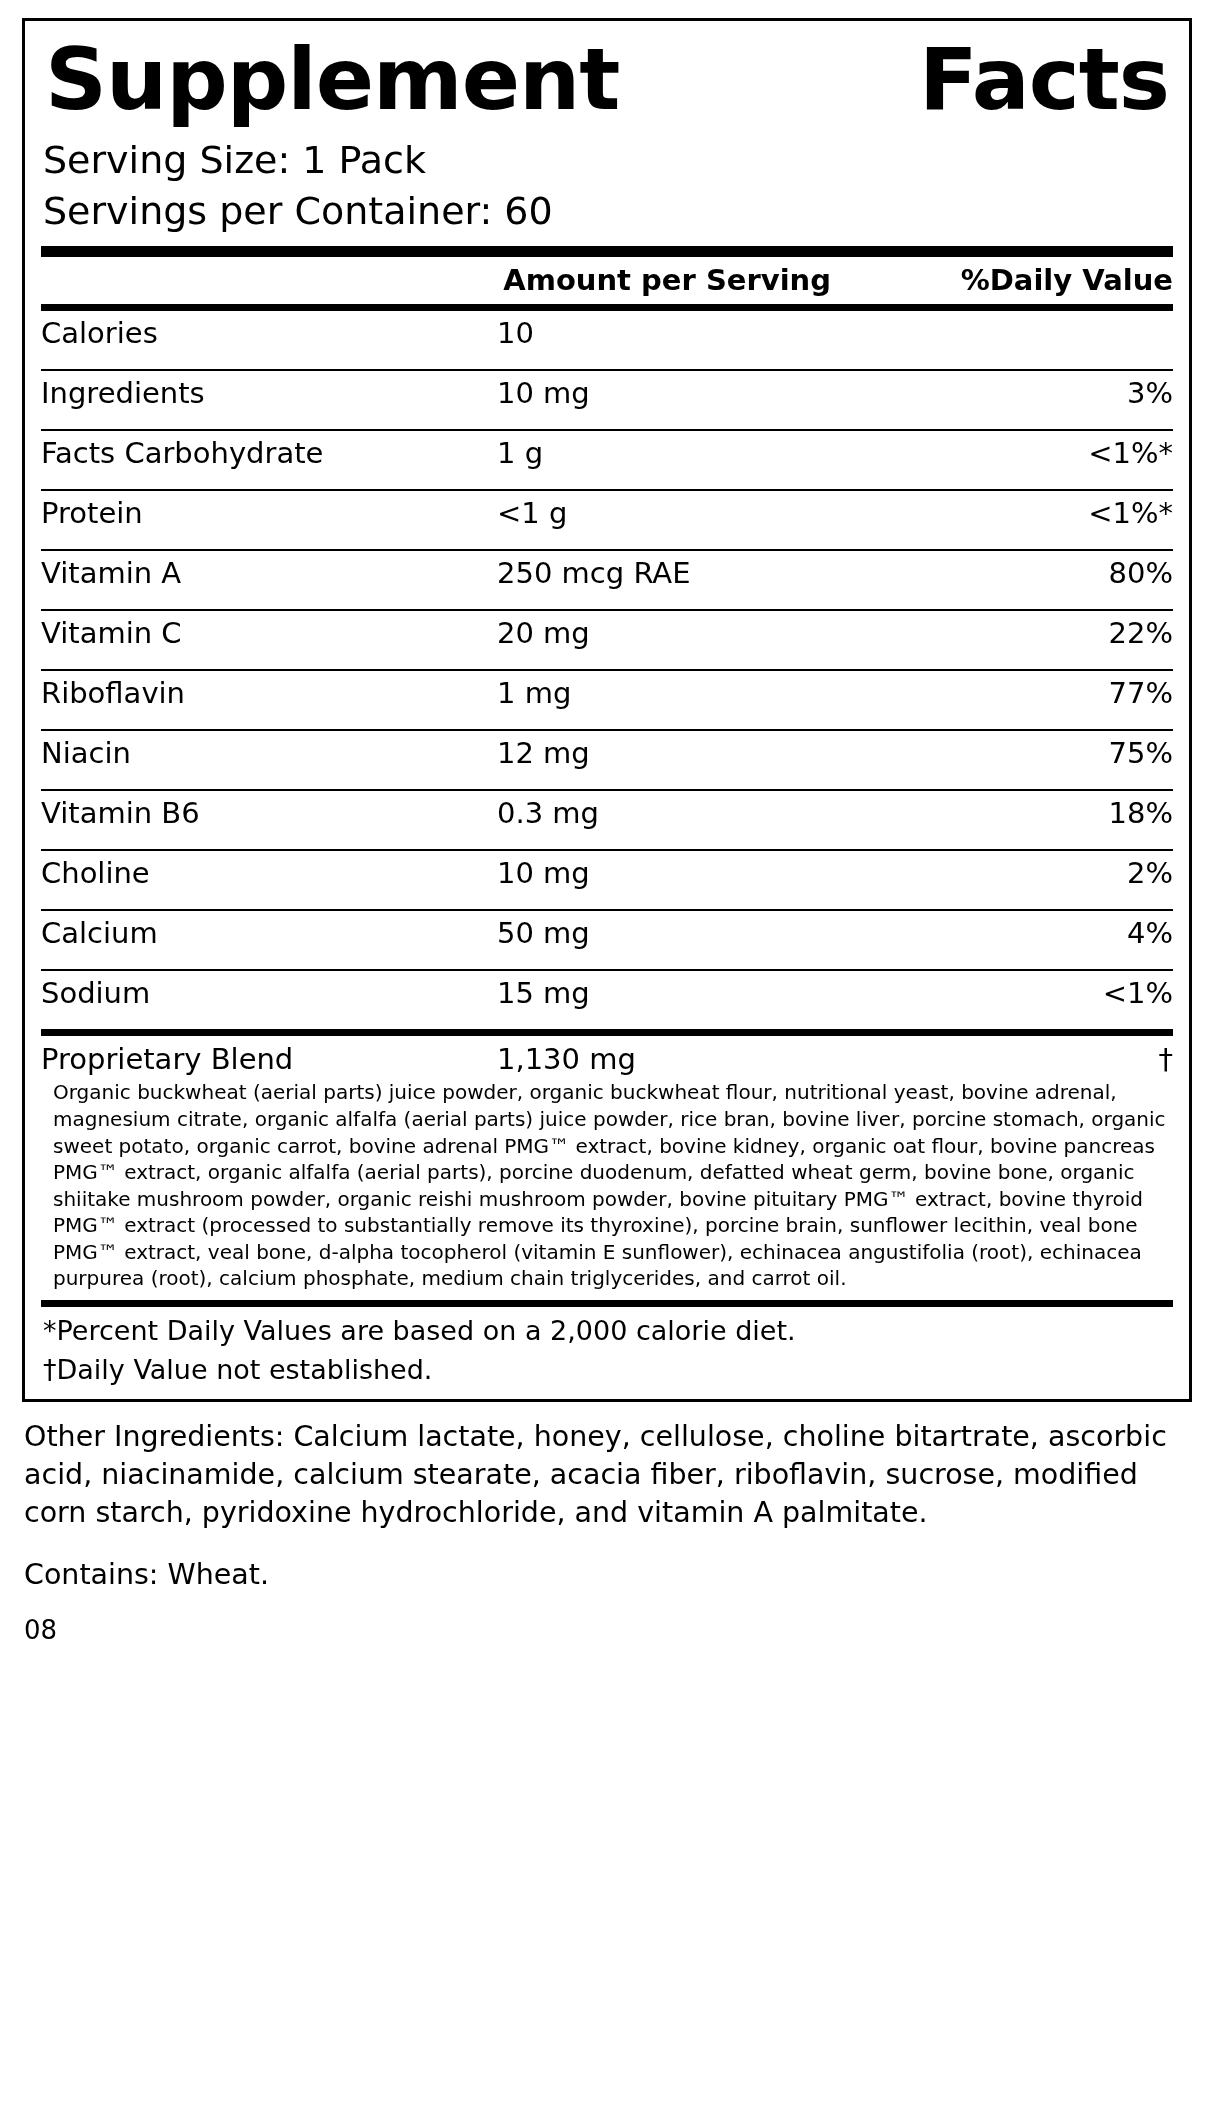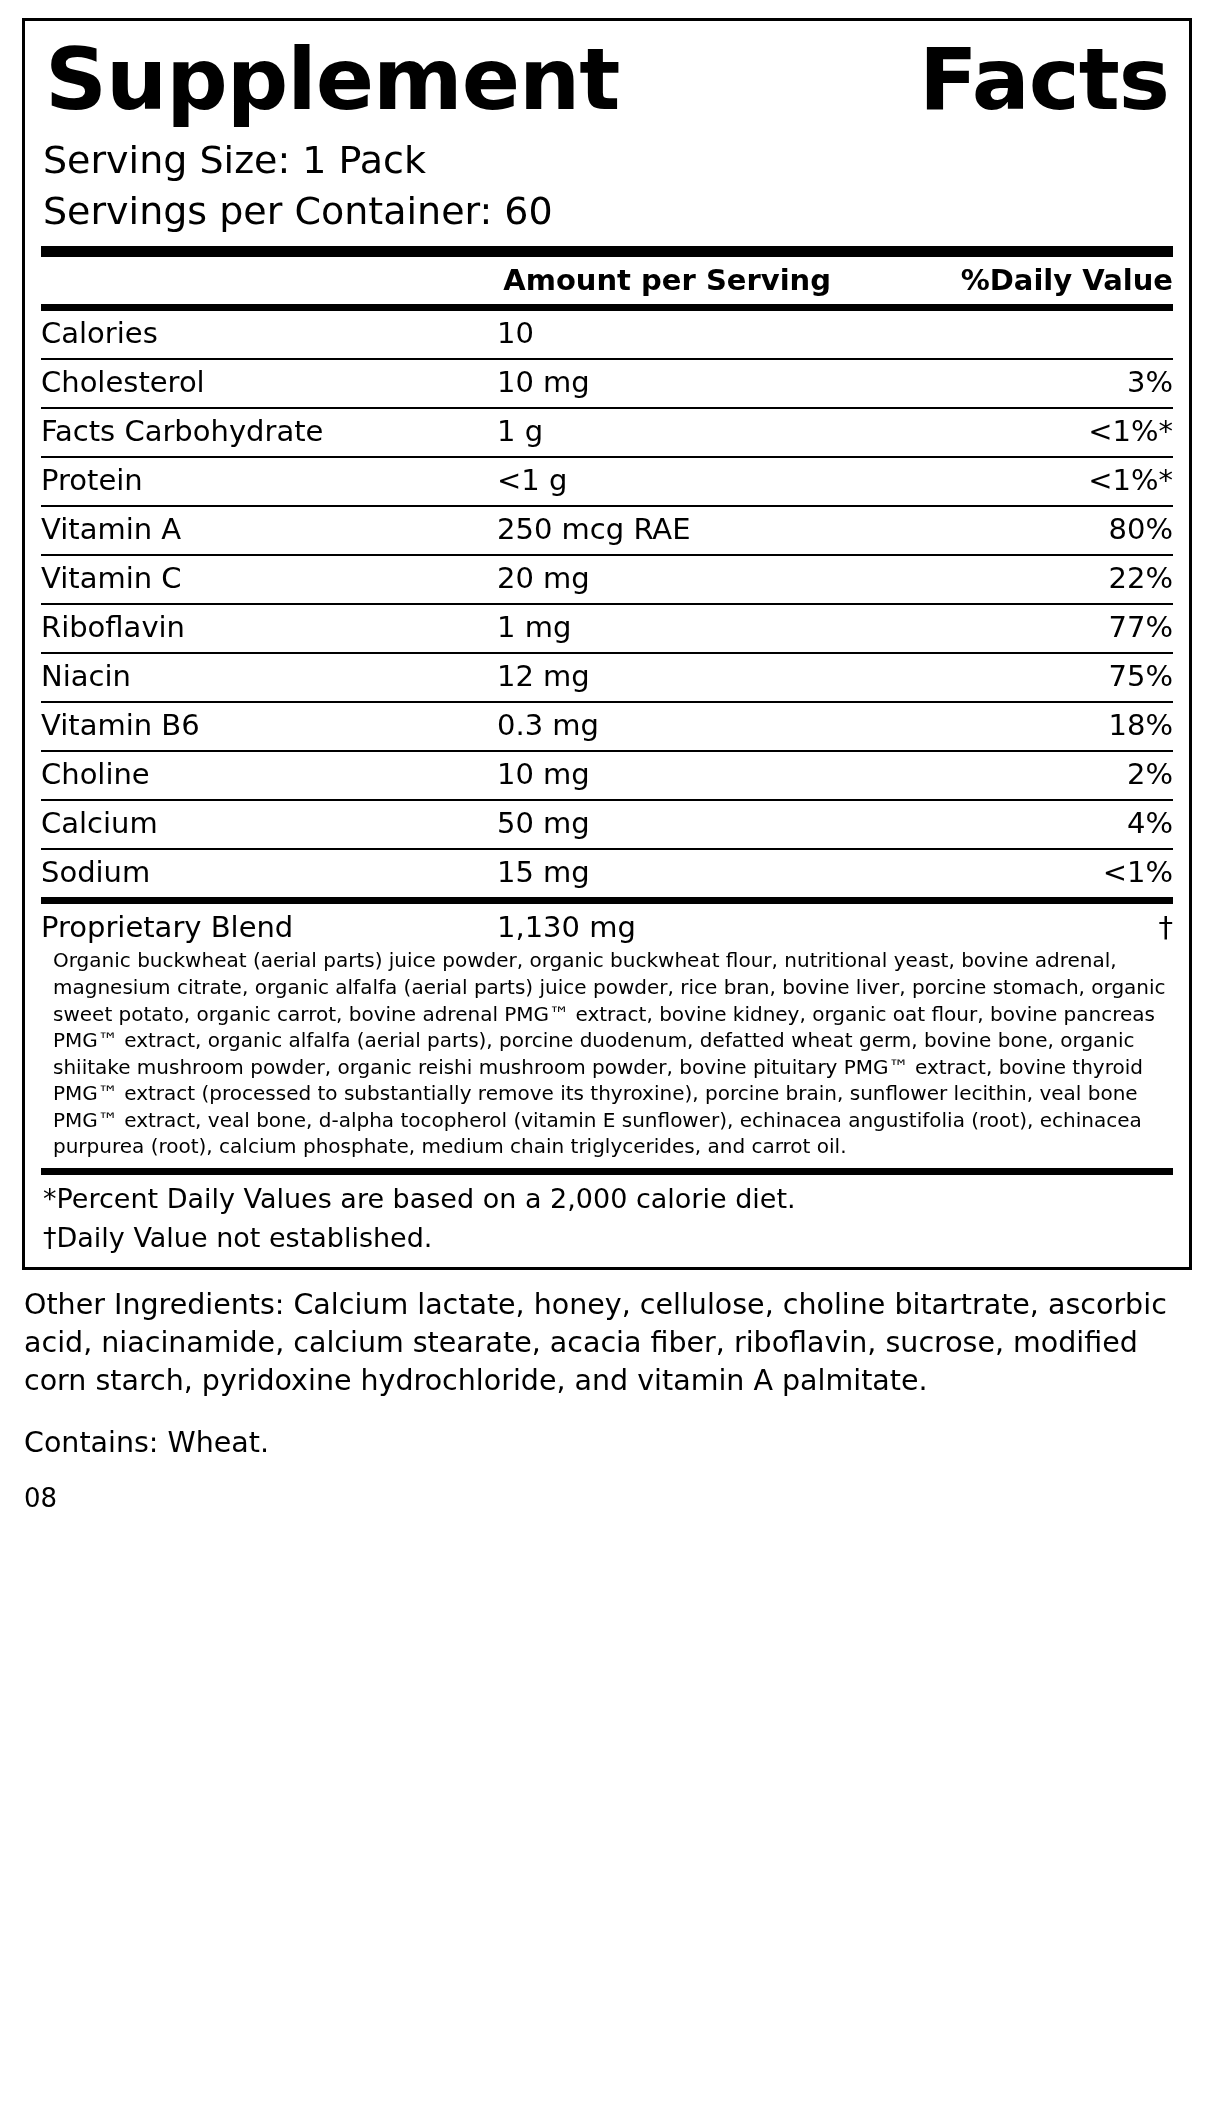--- a/index.html
+++ b/index.html
@@ -56,21 +56,21 @@
     font-weight: bold;
     padding: 6px 0 7px 0;
   }
   .col-name { flex: 0 0 430px; }
   .col-amt  { flex: 0 0 360px; }
   .col-dv   { flex: 1 1 auto; text-align: right; }
   .hdr-row .col-amt { text-align: right; padding-right: 10px; }
   .nutr-row {
     display: flex;
     font-size: 29px;
-    padding: 5px 0 8px 0;
+    padding: 5px 0 19px 0;
     border-top: 2px solid #000;
   }
   .nutr-row:first-child { border-top: none; }
   .nutr-row .col-name { flex: 0 0 430px; }
   .nutr-row .col-amt  { flex: 0 0 360px; text-align: left; padding-left: 26px; }
   .nutr-row .col-dv   { flex: 1 1 auto; text-align: right; }
   .blend-row {
     display: flex;
     font-size: 29px;
     padding: 6px 0 3px 0;
@@ -128,21 +128,21 @@
 
     <div class="rule-med"></div>
 
     <div>
       <div class="nutr-row">
         <div class="col-name">Calories</div>
         <div class="col-amt">10</div>
         <div class="col-dv"></div>
       </div>
       <div class="nutr-row">
-        <div class="col-name">Cholesterol</div>
+        <div class="col-name">Ingredients</div>
         <div class="col-amt">10 mg</div>
         <div class="col-dv">3%</div>
       </div>
       <div class="nutr-row">
         <div class="col-name">Facts Carbohydrate</div>
         <div class="col-amt">1 g</div>
         <div class="col-dv">&lt;1%*</div>
       </div>
       <div class="nutr-row">
         <div class="col-name">Protein</div>

